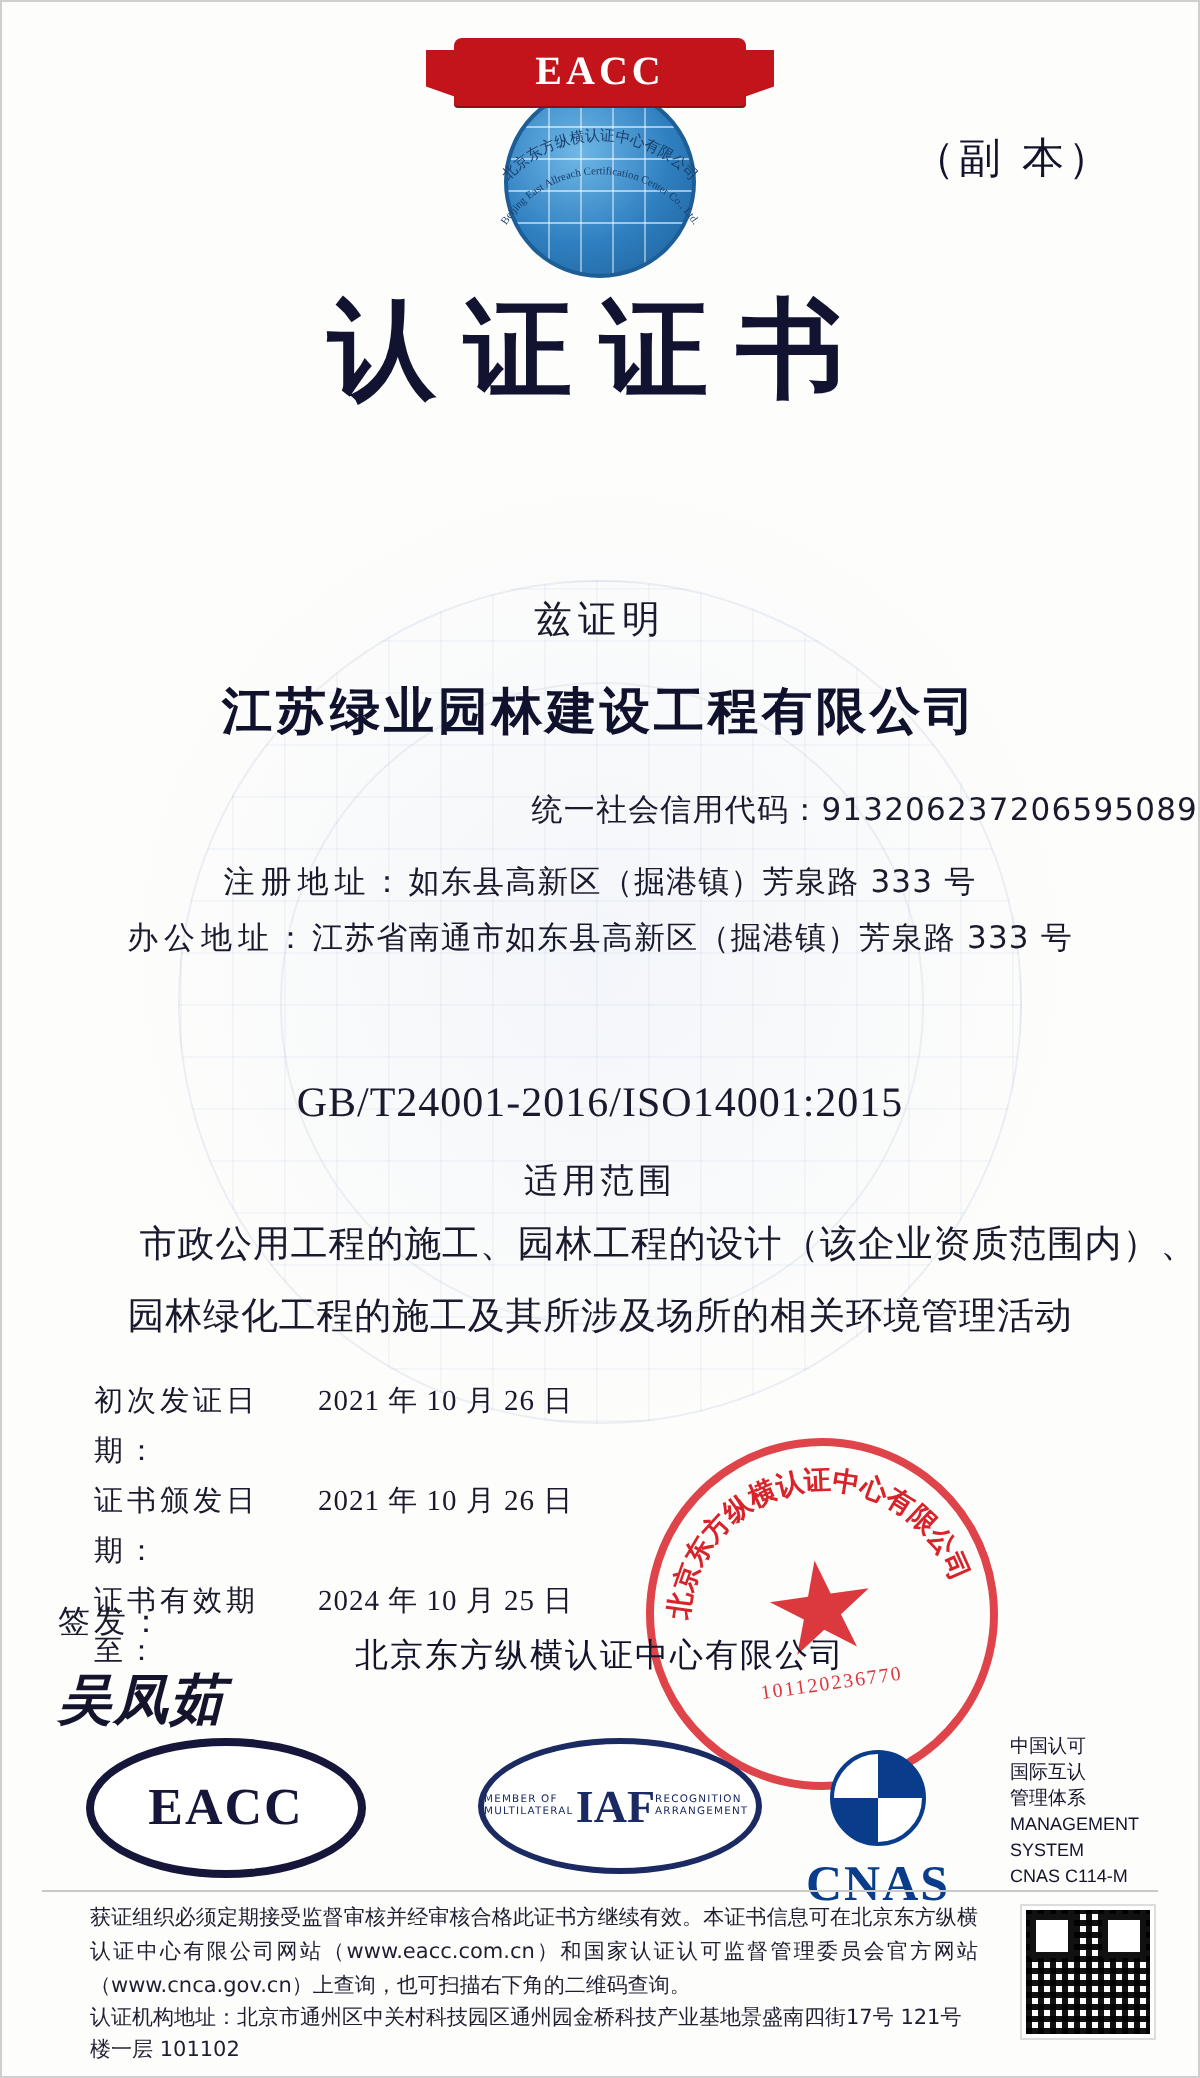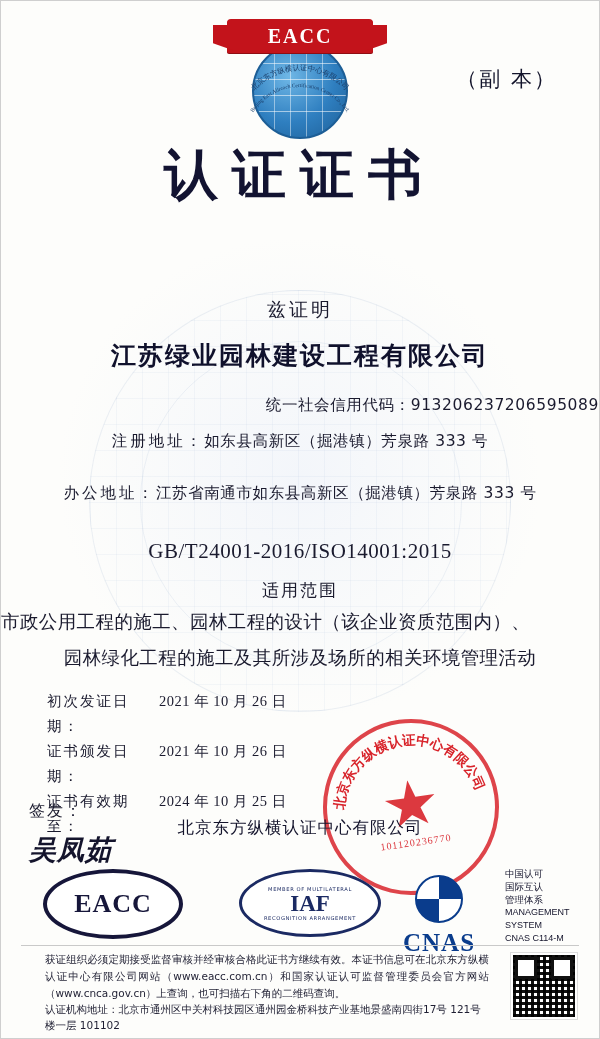--- a/index.html
+++ b/index.html
@@ -99,37 +99,37 @@
   }
   .credit{
     position:absolute;left:0;right:0;top:394px;text-align:right;
     font-size:15.5px;letter-spacing:.6px;
   }
   .addr{
     position:absolute;left:0;right:0;text-align:center;
     font-size:15.5px;letter-spacing:.6px;
   }
   .addr1{top:430px;}
-  .addr2{top:482px;}
+  .addr2{top:458px;}
   .addr .lbl{letter-spacing:3px;}
 
   .std-head{
     position:absolute;left:0;right:0;top:504px;text-align:center;
     font-size:18.5px;letter-spacing:1.5px;
   }
   .std-code{
     position:absolute;left:0;right:0;top:538px;text-align:center;
     font-size:21px;letter-spacing:.5px;font-family:"Liberation Serif",serif;
   }
   .scope-head{
     position:absolute;left:0;right:0;top:578px;text-align:center;
     font-size:17px;letter-spacing:2px;
   }
   .scope1{
-    position:absolute;left:0;right:0;top:608px;text-align:left;
+    position:absolute;left:0;right:0;top:608px;text-align:right;
     font-size:18.5px;letter-spacing:.4px;
   }
   .scope2{
     position:absolute;left:0;right:0;top:644px;text-align:center;
     font-size:18.5px;letter-spacing:.4px;
   }
 
   .dates{
     position:absolute;left:46px;top:688px;
     font-size:14.5px;line-height:25px;
@@ -185,21 +185,21 @@
     border:4px solid #16163a;background:#fff;
     display:flex;align-items:center;justify-content:center;
   }
   .logo-eacc span{
     font-family:"Liberation Serif",serif;font-weight:bold;font-size:26px;letter-spacing:1px;color:#16163a;
   }
   .logo-iaf{
     position:absolute;left:204px;top:2px;width:136px;height:62px;
     border-radius:50%/50%;
     border:3px solid #1b2a63;background:#fff;
-    display:flex;flex-direction:column;align-items:center;justify-content:center;
+    display:flex;flex-direction:row;align-items:center;justify-content:center;
   }
   .logo-iaf .t{font-size:5.2px;letter-spacing:.6px;color:#1b2a63;}
   .logo-iaf .m{font-family:"Liberation Serif",serif;font-weight:bold;font-size:23px;color:#1b2a63;line-height:23px;}
   .logo-iaf .b{font-size:5.2px;letter-spacing:.6px;color:#1b2a63;}
   .logo-cnas{
     position:absolute;left:368px;top:8px;display:flex;align-items:center;gap:6px;flex-direction:column;
   }
   .logo-cnas .mark{
     width:44px;height:44px;border-radius:50%;
     background:conic-gradient(#0a3c8c 0 25%, #ffffff 0 50%, #0a3c8c 0 75%, #ffffff 0 100%);

